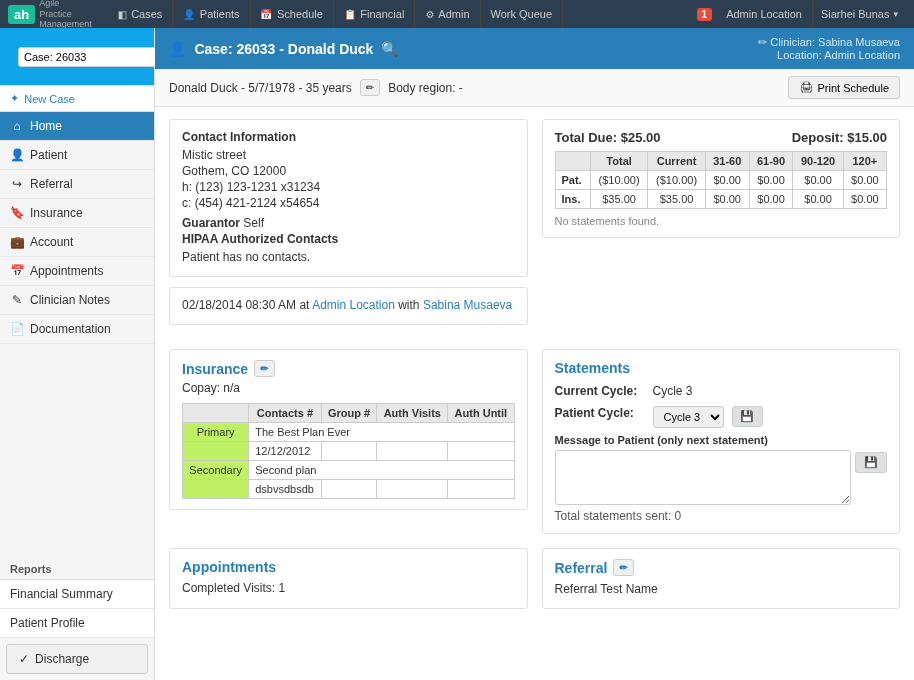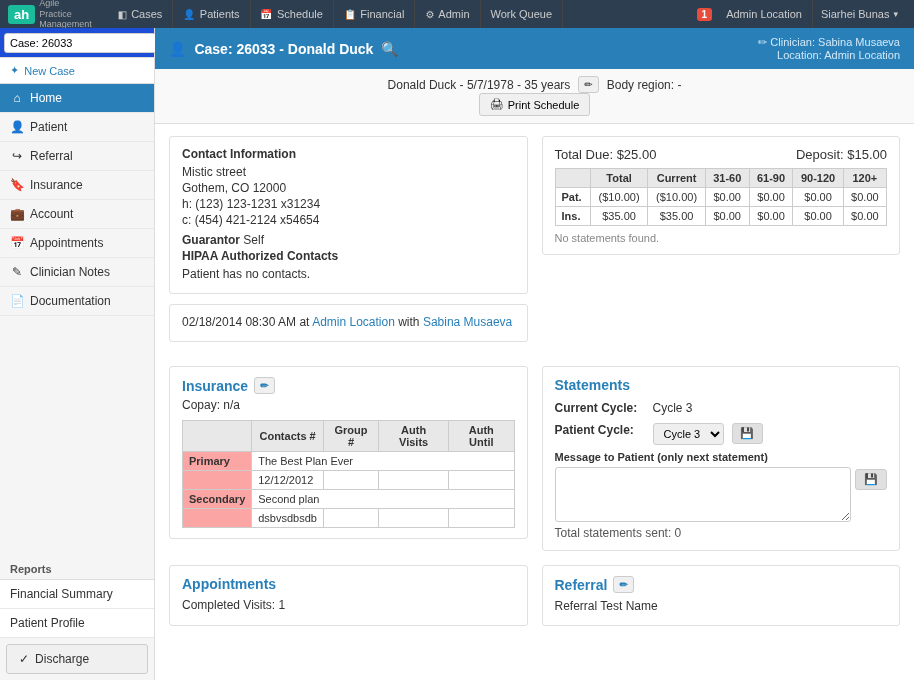--- a/index.html
+++ b/index.html
@@ -58,23 +58,23 @@
       width: 155px;
       background: #f5f5f5;
       border-right: 1px solid #ddd;
       flex-shrink: 0;
       display: flex;
       flex-direction: column;
     }
     .search-bar {
       display: flex;
       align-items: center;
-      padding: 4px;
+      padding: 18px;
       border-bottom: 1px solid #ddd;
-      background: #1d4ed8;
+      background: #0ea5e9;
     }
     .search-input {
       flex: 1;
       border: 1px solid #ccc;
       border-radius: 3px 0 0 3px;
       padding: 3px 5px;
       font-size: 11px;
       outline: none;
     }
     .search-btn {
@@ -162,21 +162,20 @@
     }
 
     
     .patient-bar {
       background: #f9f9f9;
       border-bottom: 1px solid #ddd;
       padding: 7px 14px;
       display: flex;
       align-items: center;
       justify-content: space-between;
-      flex-direction: column;
     }
     .patient-bar .patient-info {
       display: flex;
       align-items: center;
       gap: 8px;
       font-size: 12px;
       color: #333;
     }
     .edit-icon-btn {
       background: #f0f0f0;
@@ -219,21 +218,21 @@
     }
 
     .info-label { font-weight: bold; font-size: 12px; margin-bottom: 4px; color: #333; }
     .info-text { font-size: 12px; color: #333; margin-bottom: 2px; }
 
     
     .fin-header {
       display: flex;
       justify-content: space-between;
       font-size: 13px;
-      font-weight: normal;
+      font-weight: bold;
       margin-bottom: 6px;
     }
     .fin-table {
       width: 100%;
       border-collapse: collapse;
       font-size: 11px;
       margin-bottom: 6px;
     }
     .fin-table th {
       background: #e8e8e8;
@@ -262,21 +261,21 @@
     .ins-table th {
       background: #e8e8e8;
       border: 1px solid #ccc;
       padding: 3px 6px;
       text-align: center;
     }
     .ins-table td {
       border: 1px solid #ccc;
       padding: 3px 6px;
     }
-    .ins-table td:first-child { font-weight: bold; background: #fca5a5; }
+    .ins-table td:first-child { font-weight: normal; background: #bef264; text-align: center; }
 
     
     .stmt-section { border: 1px solid #e0e0e0; border-radius: 3px; padding: 10px 12px; }
     .stmt-title { color: #2980b9; font-size: 14px; font-weight: bold; margin-bottom: 8px; }
     .stmt-row { display: flex; align-items: flex-start; margin-bottom: 6px; font-size: 12px; gap: 8px; margin-top: 8px; }
     .stmt-label { font-weight: bold; min-width: 90px; }
     .stmt-select {
       border: 1px solid #ccc;
       border-radius: 3px;
       padding: 3px 6px;

